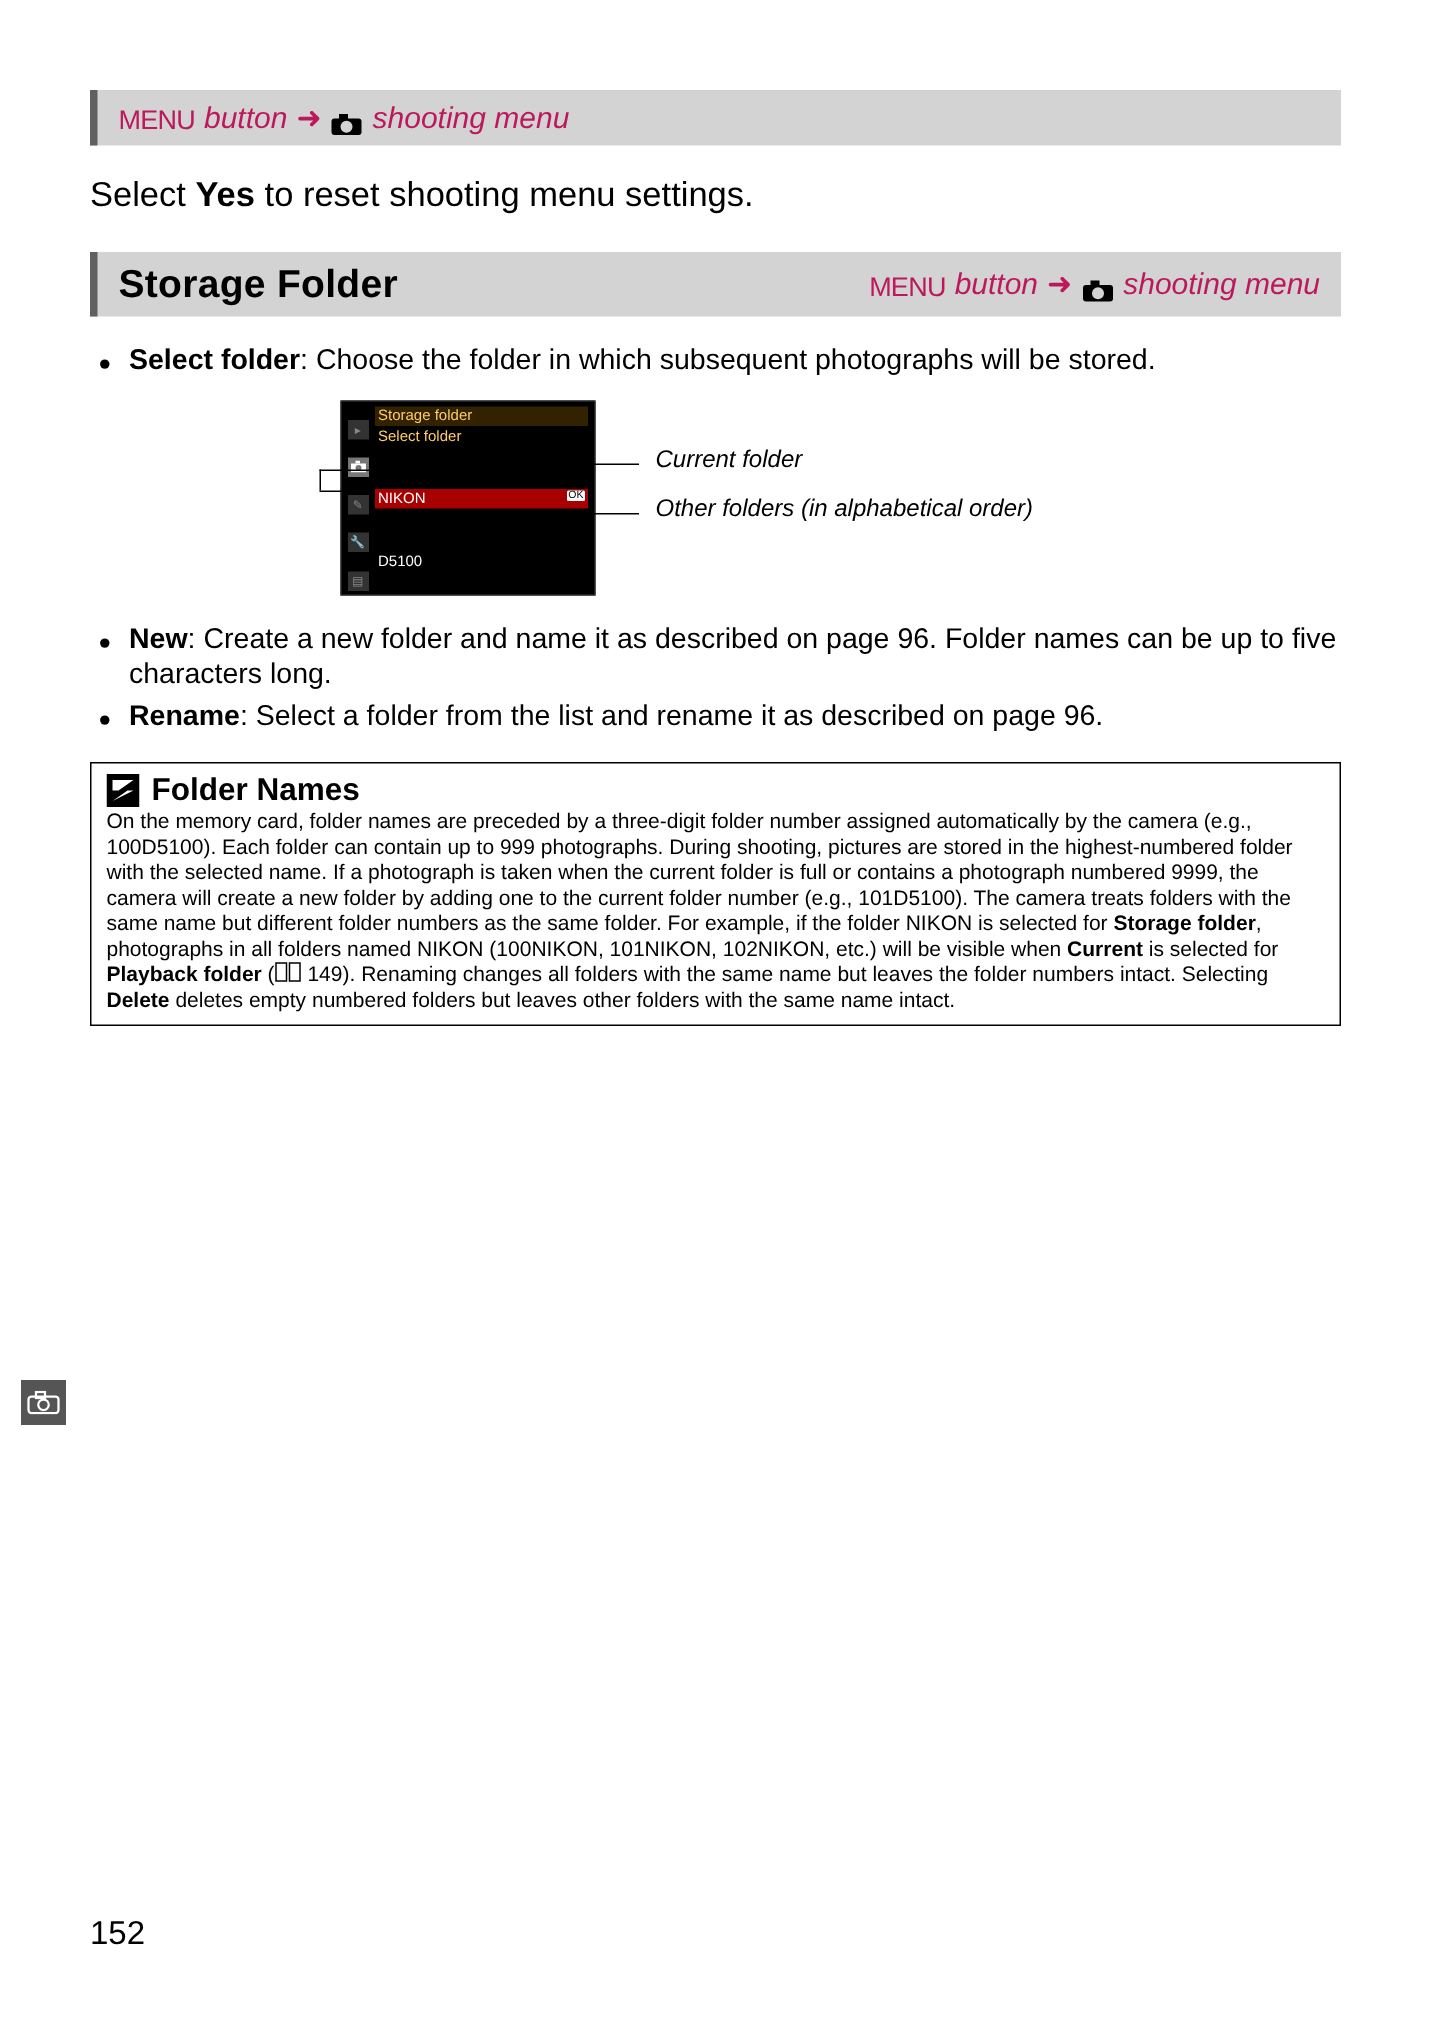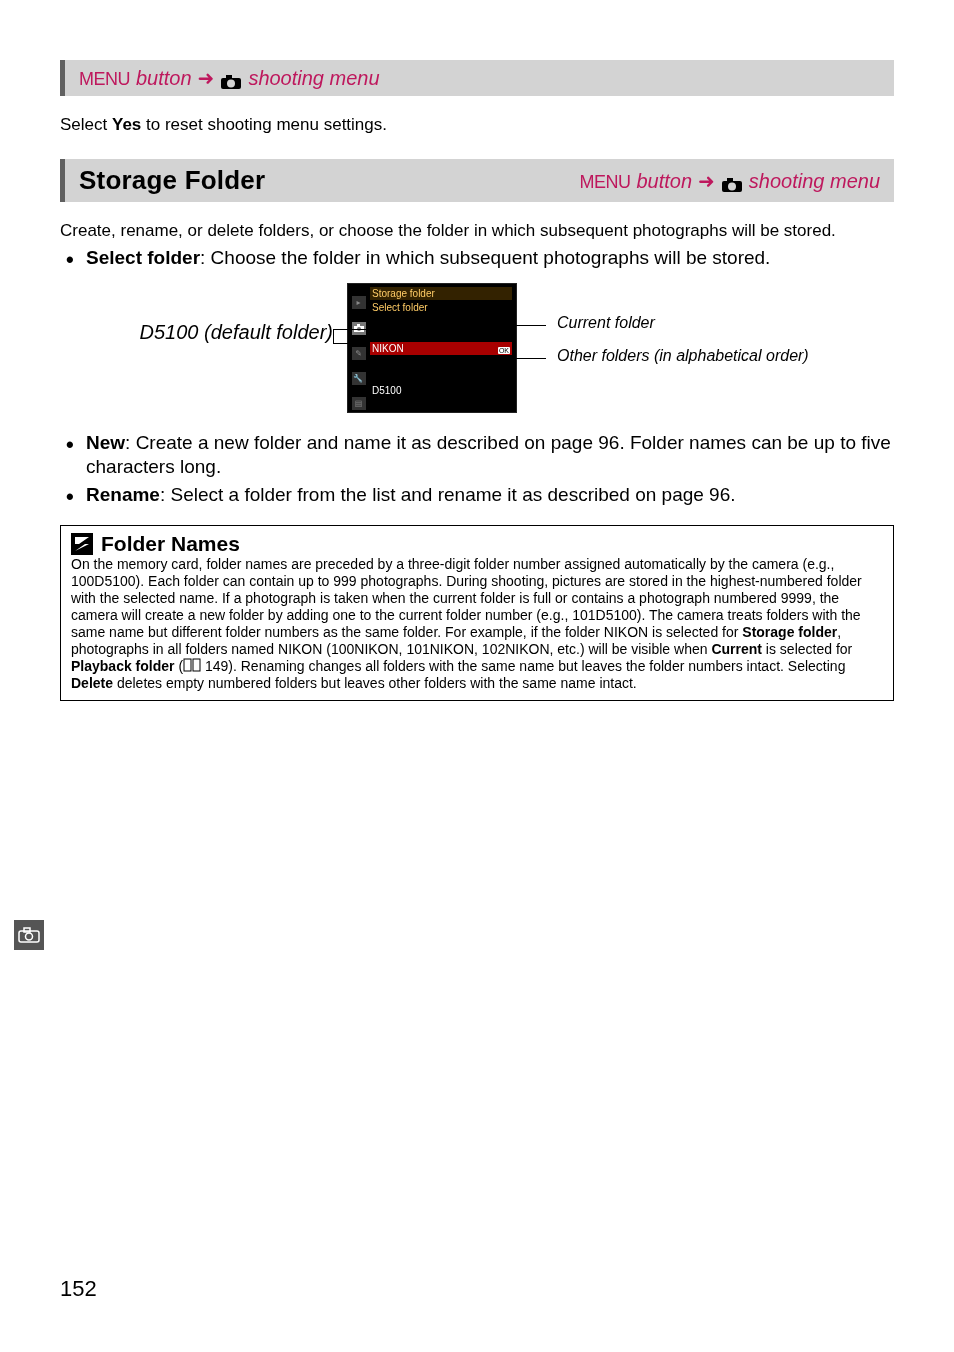--- a/index.html
+++ b/index.html
@@ -51,21 +51,21 @@
   }
   .camera-icon-small {
     display: inline-block;
     width: 22px;
     height: 16px;
     position: relative;
     vertical-align: -2px;
   }
   .camera-icon-small svg { display: block; }
   .body-text {
-    font-size: 17px;
+    font-size: 23px;
     line-height: 1.25;
     margin-bottom: 24px;
   }
   .body-text b { font-weight: 700; }
   .bullet-list {
     list-style: none;
     padding-left: 0;
     margin-top: 4px;
   }
   .bullet-list li {
@@ -148,21 +148,21 @@
     padding: 0 2px;
   }
   .cam-list {
     margin-top: 2px;
   }
   .cam-item {
     font-size: 10px;
     padding: 1px 2px;
     color: #fff;
     display: flex;
-    align-items: flex-end;
+    align-items: flex-start;
     gap: 2px;
     margin-top: 29px;
   }
   .cam-item.selected {
     background: #a80000;
     color: #fff;
     justify-content: space-between;
   }
   .cam-ok {
     background: #fff;
@@ -267,30 +267,28 @@
         <svg viewBox="0 0 22 16">
             <rect x="1" y="4" width="20" height="11" rx="2" fill="#000"></rect>
             <rect x="6" y="1" width="6" height="4" fill="#000"></rect>
             <circle cx="11" cy="9.5" r="4" fill="#d3d3d3"></circle>
           </svg>
       </span>
       <span> shooting menu</span>
     </span>
   </div>
 
-  <p class="body-text" style="margin-bottom:4px;">Create, rename, or delete folders, or choose the folder in which subsequent photographs will be stored.</p>
 
   <ul class="bullet-list">
     <li>
       <span class="condensed-b">Select folder</span><span>: Choose the folder in which subsequent photographs will be stored.</span>
     </li>
   </ul>
 
   <div class="diagram-row">
-    <div class="diagram-left">D5100 (default folder)</div>
     <div class="diagram-center">
       <div class="cam-screen">
         <div class="cam-icons">
           <div class="row-ic">▸</div>
           <div class="row-ic" style="background:#777;">
             <svg viewBox="0 0 10 8" width="10" height="8">
                 <rect x="0" y="2" width="10" height="6" fill="#fff"></rect>
                 <rect x="3" y="0" width="3" height="2" fill="#fff"></rect>
                 <circle cx="5" cy="5" r="2" fill="#777"></circle>
               </svg>

